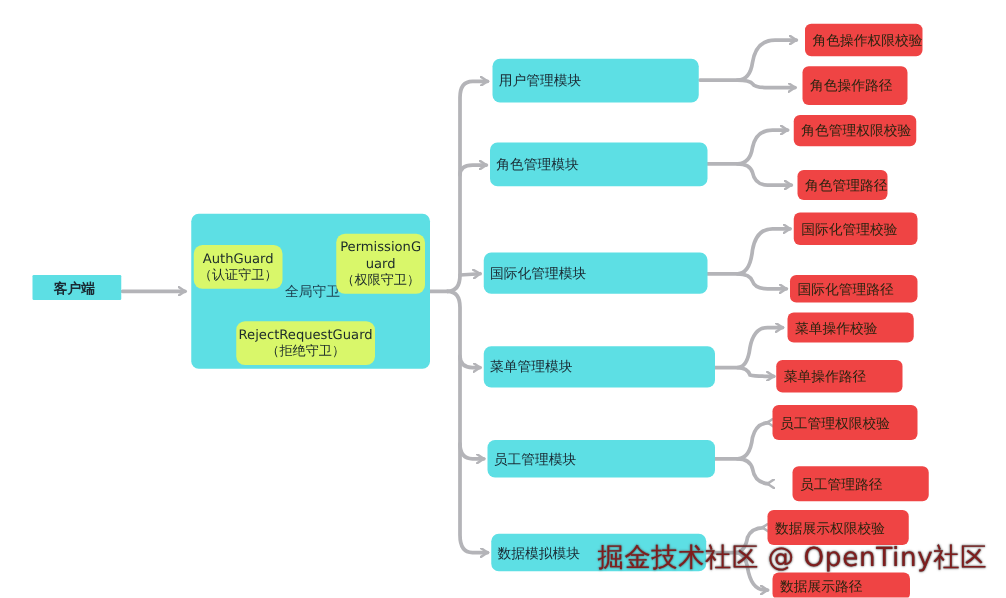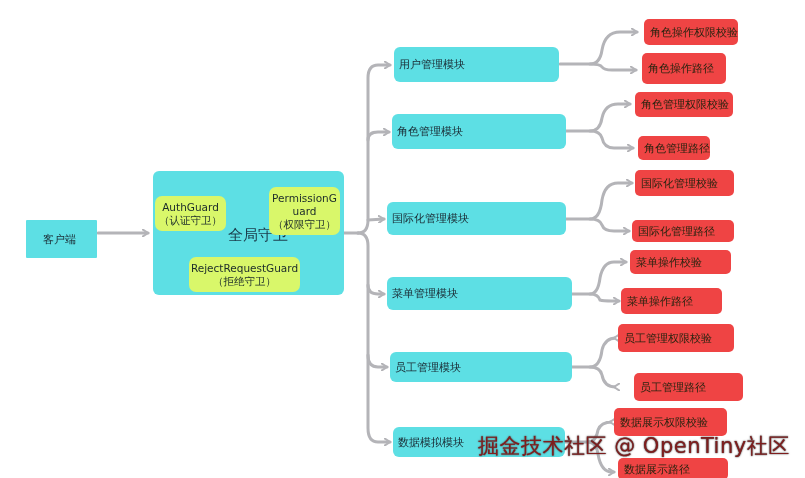--- a/index.html
+++ b/index.html
@@ -6,21 +6,21 @@
     body { width: 805px; height: 478px; background: #ffffff; position: relative; overflow: hidden;
            font-family: "DejaVu Sans", sans-serif; }
     .box { position: absolute; box-sizing: border-box; display: flex; align-items: center;
            color: #1a2a33; font-size: 11px; }
     .cyan { background: #5ddfe4; border-radius: 6px; }
     .lime { background: #d9f76a; border-radius: 7px; justify-content: center; text-align: center;
             flex-direction: column; line-height: 13px; font-size: 10.5px; color: #1b2a2a; }
     .yellow { background: #ef4444; border-radius: 5px; padding-left: 6px; font-size: 11px; color: #2a2410; }
     .mod { padding-left: 5px; }
     svg.lines { position: absolute; left: 0; top: 0; }
-    .center-label { position: absolute; font-size: 15px; color: #1a3a4a; }
+    .center-label { position: absolute; font-size: 11px; color: #1a3a4a; }
     .watermark { position: absolute; left: 478px; top: 432px; font-size: 21px; color: #7f1d1d;
                  text-shadow: 0 0 2px #666, 0 0 1px #333; letter-spacing: 0.5px; white-space: nowrap; }
   </style>
 </head>
 <body>
 
 <svg class="lines" width="805" height="478">
   <defs>
     <marker id="arr" markerWidth="8" markerHeight="8" refX="6" refY="4" orient="auto" markerUnits="userSpaceOnUse">
       <path d="M0,0 L6,4 L0,8" fill="none" stroke="#b4b4b8" stroke-width="2"></path>
@@ -51,21 +51,21 @@
     <path d="M590,294 Q598,294 600,300 Q603,301 612,301 L619,301" marker-end="url(#arr)"></path>
 
     <path d="M572,367 L590,367 Q600,367 602,350 Q605,338 616,338 L614,338" marker-end="url(#arr)"></path>
     <path d="M590,367 Q600,367 602,375 Q604,387 616,387 L614,387" marker-end="url(#arr)"></path>
 
     <path d="M565,442 L588,442 Q596,442 598,430 Q601,422 612,422 L610,422" marker-end="url(#arr)"></path>
     <path d="M588,442 Q596,442 598,454 Q601,472 612,472 L614,472" marker-end="url(#arr)"></path>
   </g>
 </svg>
 
-<div class="box cyan" style="left:26px;top:220px;width:71px;height:38px;border-radius:1px;padding-left:17px;">
+<div class="box cyan" style="left:26px;top:220px;width:71px;height:20px;border-radius:1px;padding-left:17px;font-weight:bold;">
   <span>客户端</span>
 </div>
 
 <div class="box cyan" style="left:153px;top:171px;width:191px;height:124px;border-radius:6px;"></div>
 <span class="center-label" style="left:228px;top:226px;">全局守卫</span>
 
 <div class="box lime" style="left:155px;top:196px;width:71px;height:35px;">
   <span>AuthGuard</span>
   <span>（认证守卫）</span>
 </div>

